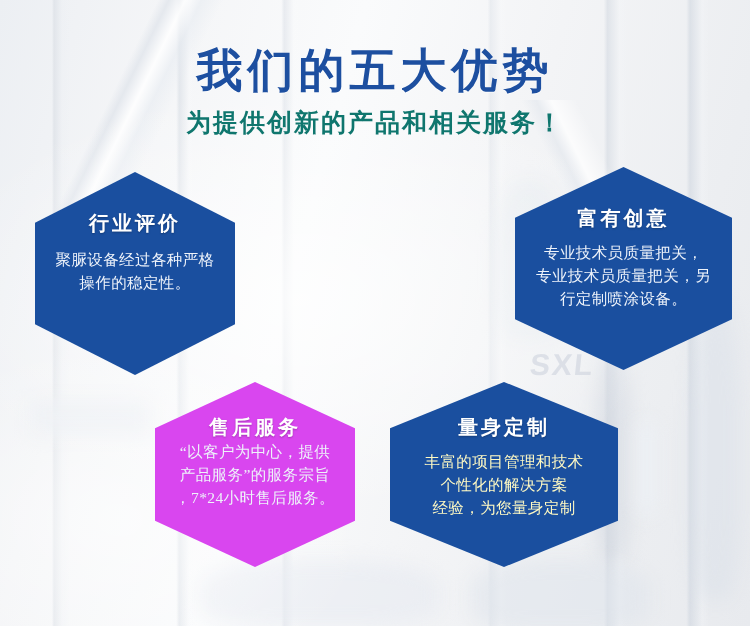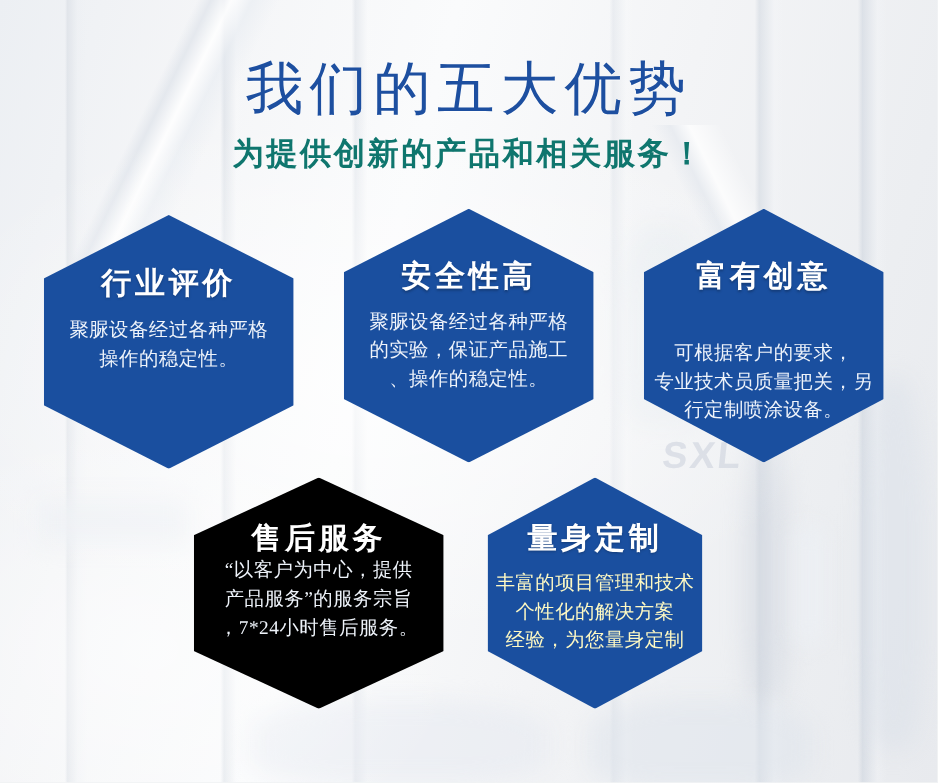--- a/index.html
+++ b/index.html
@@ -150,21 +150,21 @@
   .heading {
     position: absolute;
     left: 0;
     top: 44px;
     width: 750px;
     text-align: center;
   }
   .title {
     font-family: "Liberation Serif", "DejaVu Serif", serif;
     font-size: 46px;
-    font-weight: normal;
+    font-weight: bold;
     letter-spacing: 5px;
     color: #1d4fa0;
     line-height: 1.18;
     text-shadow: 0 1px 0 rgba(255,255,255,0.6);
   }
   .subtitle {
     margin-top: 8px;
     font-family: "Liberation Serif", "DejaVu Serif", serif;
     font-size: 25px;
     font-weight: bold;
@@ -178,44 +178,44 @@
     background: #1a4f9f;
     -webkit-clip-path: polygon(50% 0%, 100% 25%, 100% 75%, 50% 100%, 0% 75%, 0% 25%);
     clip-path: polygon(50% 0%, 100% 25%, 100% 75%, 50% 100%, 0% 75%, 0% 25%);
     box-sizing: border-box;
     display: flex;
     flex-direction: column;
     align-items: center;
   }
   .hex-title {
     font-family: "Liberation Serif", "DejaVu Serif", serif;
-    font-size: 24px;
+    font-size: 20px;
     font-weight: bold;
     letter-spacing: 3px;
     color: #ffffff;
     text-align: center;
     white-space: nowrap;
     text-shadow: 0 1px 2px rgba(0,0,0,0.25);
   }
   .hex-body {
     font-family: "Liberation Serif", "DejaVu Serif", serif;
     font-size: 15.5px;
     line-height: 1.48;
     color: #eef3fa;
     text-align: center;
     letter-spacing: 0.4px;
   }
 
   
   .hex-1 { left: 35px;  top: 172px; width: 200px; height: 203px; }
   .hex-2 { left: 275px; top: 167px; width: 200px; height: 203px; }
-  .hex-3 { left: 515px; top: 167px; width: 192px; height: 203px; gap: 25px; }
+  .hex-3 { left: 515px; top: 167px; width: 217px; height: 203px; }
   
   .hex-4 { left: 155px; top: 382px; width: 200px; height: 185px; }
-  .hex-5 { left: 390px; top: 382px; width: 172px; height: 185px; }
+  .hex-5 { left: 390px; top: 382px; width: 228px; height: 185px; }
 
   .hex-1 .hex-title { margin-top: 38px; }
   .hex-1 .hex-body  { margin-top: 12px; width: 180px; }
 
   .hex-2 .hex-title { margin-top: 38px; }
   .hex-2 .hex-body  { margin-top: 10px; width: 192px; }
 
   .hex-3 .hex-title { margin-top: 38px; }
   .hex-3 .hex-body  { margin-top: 10px; width: 194px; }
 
@@ -254,39 +254,31 @@
   </div>
 
   <div class="hex hex-1" style="background: rgb(26, 79, 159);">
     <div class="hex-title" style="color: rgb(255, 255, 255);">行业评价</div>
     <div class="hex-body" style="color: rgb(238, 243, 250);">
         <p>聚脲设备经过各种严格</p>
         <p>操作的稳定性。</p>
       </div>
   </div>
 
-  <div class="hex hex-2" style="background: rgb(26, 79, 159);">
-    <div class="hex-title" style="color: rgb(255, 255, 255);">安全性高</div>
-    <div class="hex-body" style="color: rgb(238, 243, 250);">
-        <p>聚脲设备经过各种严格</p>
-        <p>的实验，保证产品施工</p>
-        <p>、操作的稳定性。</p>
-      </div>
-  </div>
 
   <div class="hex hex-3" style="background: rgb(26, 79, 159);">
     <div class="hex-title" style="color: rgb(255, 255, 255);">富有创意</div>
     <div class="hex-body" style="color: rgb(238, 243, 250);">
-        <p>可根据客户的要求，</p>
+        <p>专业技术员质量把关，</p>
         <p>专业技术员质量把关，另</p>
         <p>行定制喷涂设备。</p>
       </div>
   </div>
 
-  <div class="hex hex-4" style="background: #000000;">
+  <div class="hex hex-4" style="background: #d946ef;">
     <div class="hex-title" style="color: rgb(255, 255, 255);">售后服务</div>
     <div class="hex-body" style="color: rgb(238, 243, 250);">
         <p>“以客户为中心，提供</p>
         <p>产品服务”的服务宗旨</p>
         <p>，7*24小时售后服务。</p>
       </div>
   </div>
 
   <div class="hex hex-5" style="background: rgb(26, 79, 159);">
     <div class="hex-title" style="color: rgb(255, 255, 255);">量身定制</div>

